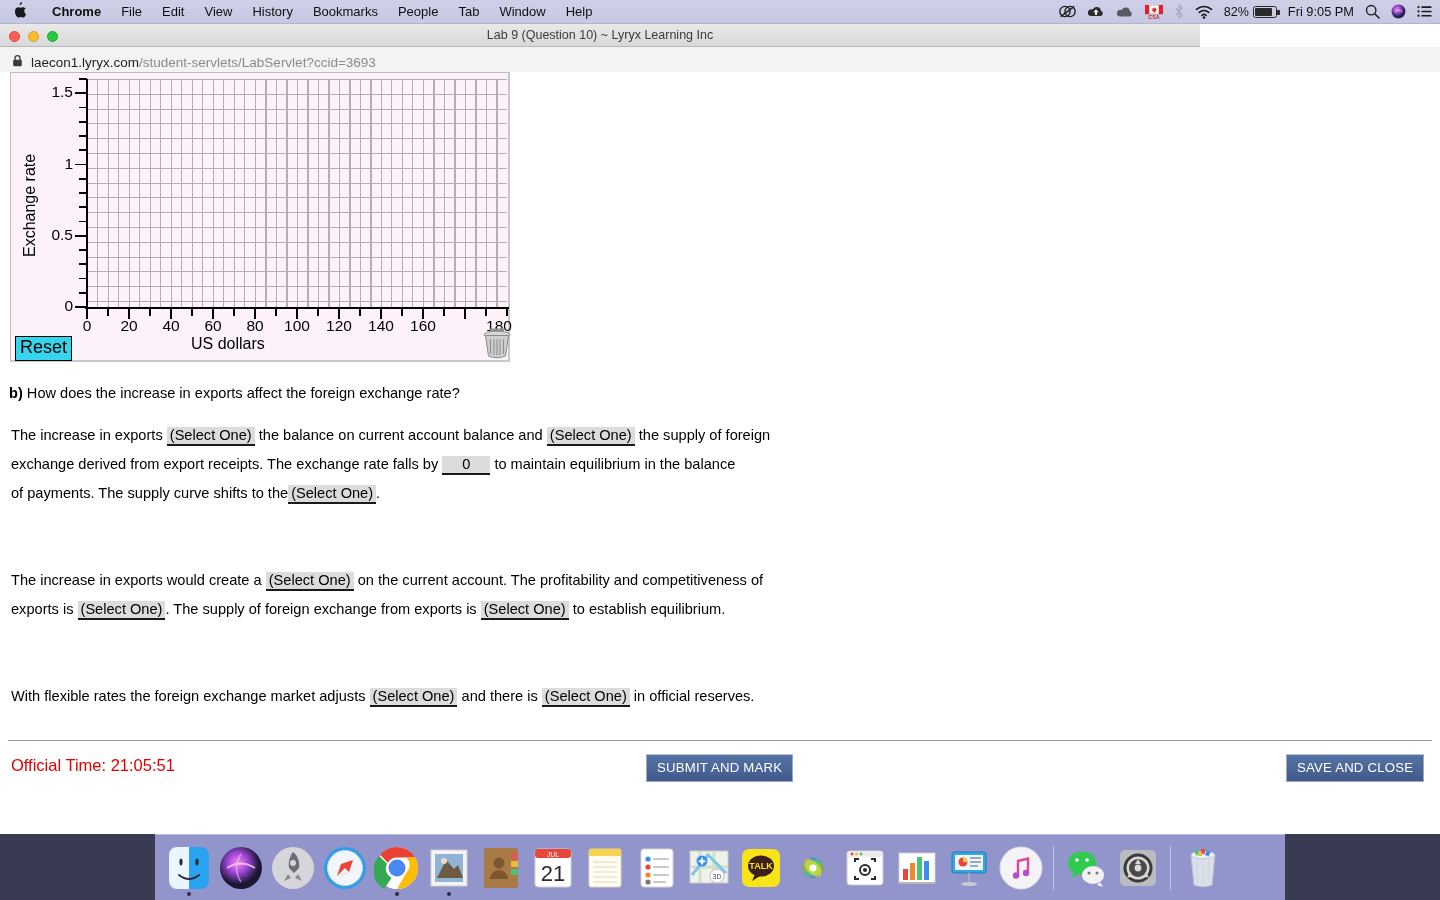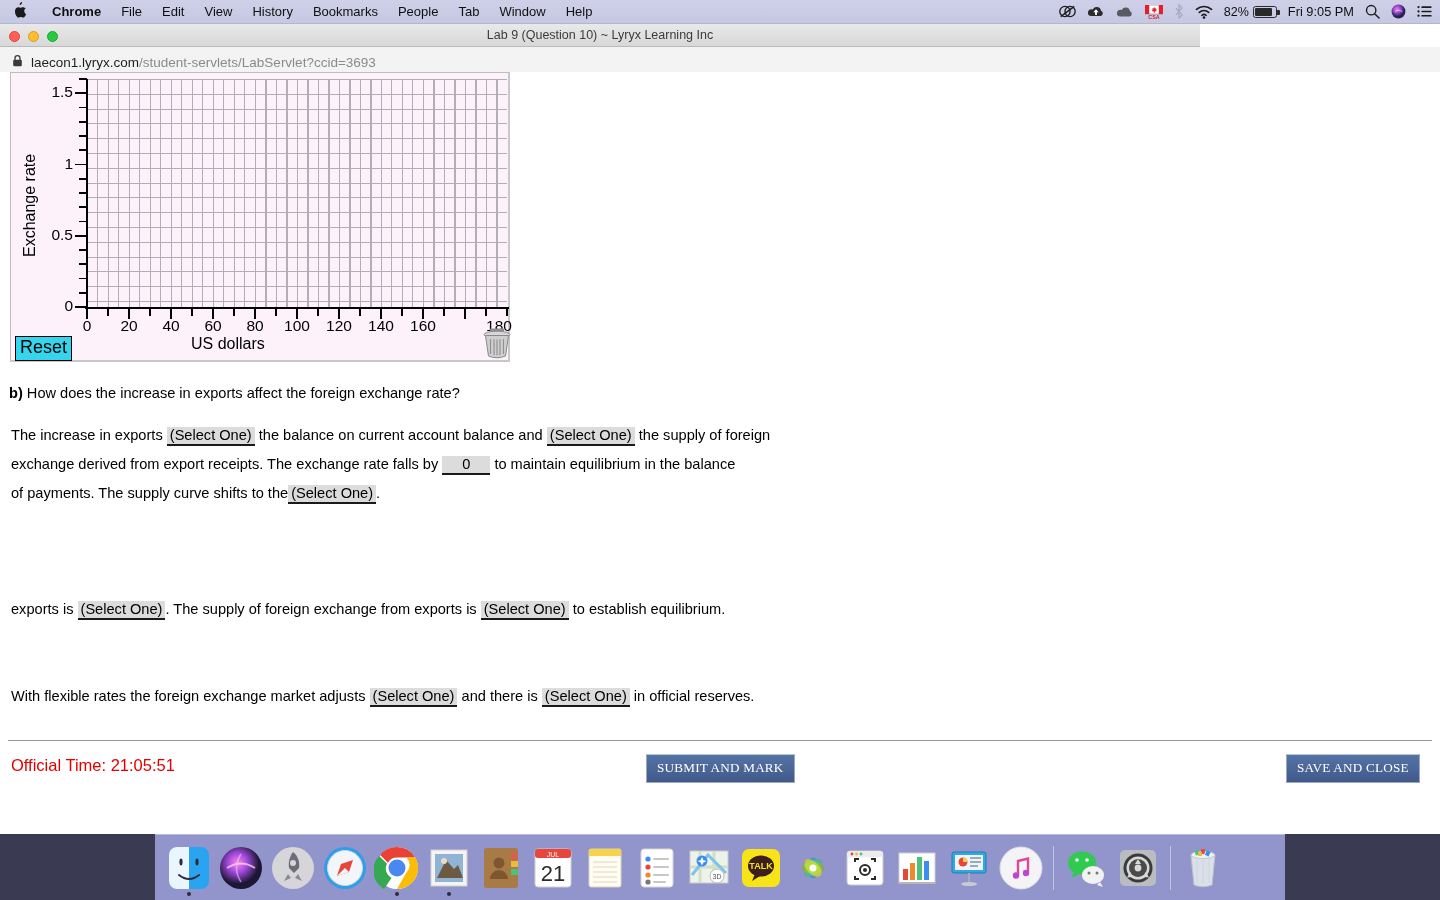--- a/index.html
+++ b/index.html
@@ -147,21 +147,21 @@
   .btn-blue {
     position: absolute; top: 682px;
     background: linear-gradient(180deg,#5573a6 0%, #41598a 100%);
     border: 1px solid #9aa8c0;
     border-top-color: #b9c4d6;
     color: #ffffff;
     font-size: 13.2px;
     letter-spacing: .2px;
     padding: 5px 10px 6px 10px;
     cursor: pointer;
-    font-family: Liberation Serif, serif;
+    font-family: Liberation Sans, sans-serif;
   }
   #submit-btn { left: 646px; }
   #save-btn { left: 1286px; }
 
   
   #dock {
     position: absolute; left: 155px; top: 834px;
     width: 1130px; height: 66px;
     background: rgba(137,140,200,0.92);
     border-top: 1px solid rgba(255,255,255,.35);
@@ -390,20 +390,25 @@
   </div>
   <div class="qline" style="left:11px; top:384px;">
     <span>exchange derived from export receipts. The exchange rate falls by</span>
     <span class="numin">0</span>
     <span>to maintain equilibrium in the balance</span>
   </div>
   <div class="qline" style="left:11px; top:413px;">
     <span>of payments. The supply curve shifts to the</span><span class="sel">(Select One)</span><span>.</span>
   </div>
 
+  <div class="qline" style="left:11px; top:500px;">
+    <span>The increase in exports would create a</span>
+    <span class="sel">(Select One)</span>
+    <span>on the current account. The profitability and competitiveness of</span>
+  </div>
   <div class="qline" style="left:11px; top:529px;">
     <span>exports is</span>
     <span class="sel">(Select One)</span><span>. The supply of foreign exchange from exports is</span>
     <span class="sel">(Select One)</span>
     <span>to establish equilibrium.</span>
   </div>
 
   <div class="qline" style="left:11px; top:616px;">
     <span>With flexible rates the foreign exchange market adjusts</span>
     <span class="sel">(Select One)</span>

